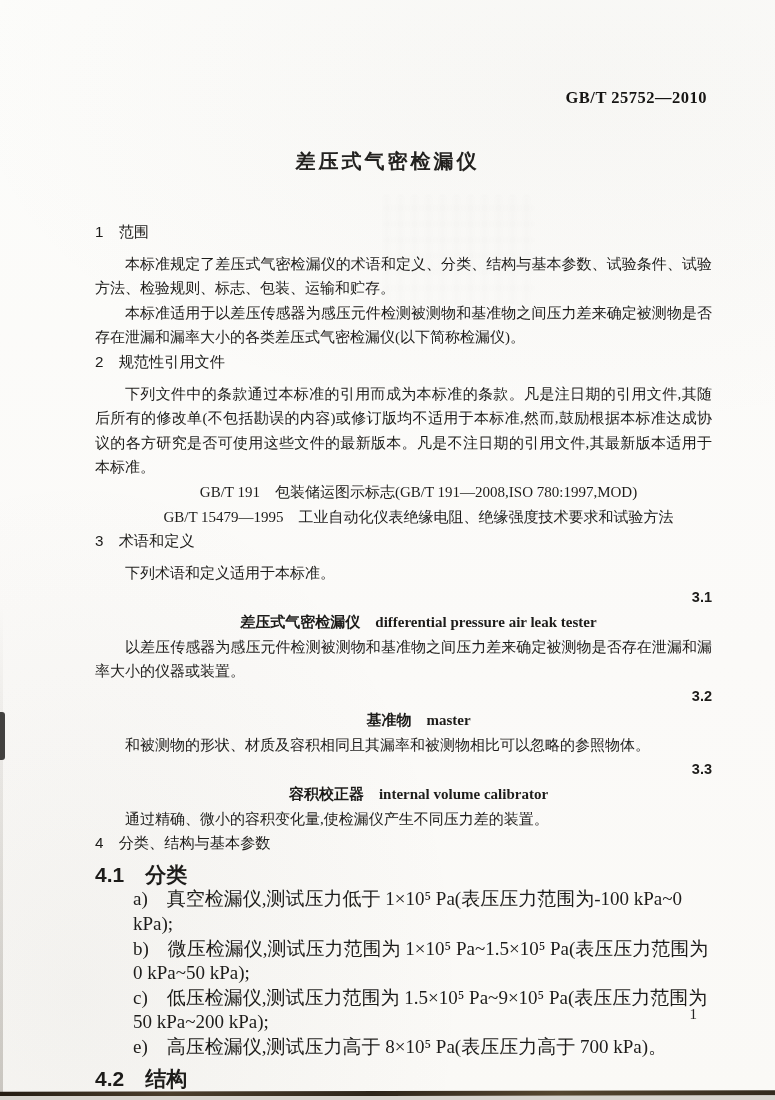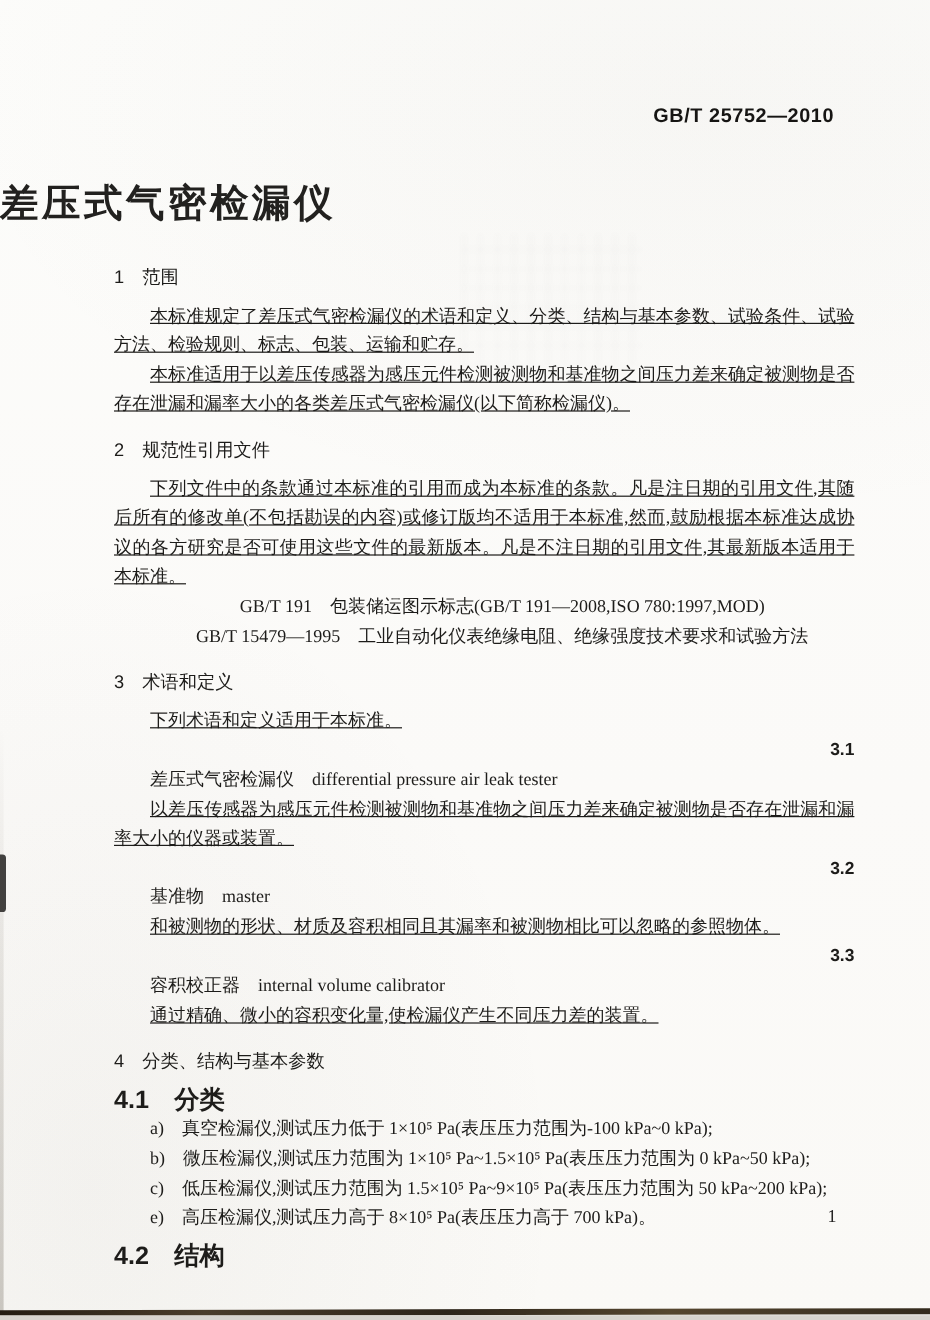--- a/index.html
+++ b/index.html
@@ -9,56 +9,56 @@
     margin:0 auto;
     background:
       radial-gradient(ellipse 900px 500px at 75% 8%, rgba(120,110,95,0.04), transparent 70%),
       radial-gradient(ellipse 600px 800px at 10% 90%, rgba(100,95,85,0.05), transparent 65%),
       linear-gradient(180deg,#fcfcfa 0%,#fbfaf8 60%,#faf9f6 100%);
     overflow:hidden;
     font-family:"Liberation Serif","DejaVu Serif",serif;
     color:#1d1c1a;
   }
   .std-code{
-    position:absolute; top:88px; right:80px;
-    font-family:Liberation Sans, sans-serif;
+    position:absolute; top:88px; right:68px;
+    font-family:Liberation Serif, serif;
     font-weight:bold; font-size:16.5px; letter-spacing:0.5px; color:#161513;
   }
   .doc-title{
     position:absolute; top:148px; left:0; width:100%;
-    text-align:left;
+    text-align:center;
     font-family:"Liberation Sans","DejaVu Sans",sans-serif;
-    font-weight:bold; font-size:32px; letter-spacing:3px; color:#22211f;
+    font-weight:bold; font-size:20px; letter-spacing:3px; color:#22211f;
   }
   .content{
     position:absolute; left:95px; top:220px; width:617px;
     font-size:15px; line-height:24.6px;
     text-align:justify;
   }
   .sec-heading{
     font-family:"Liberation Sans","DejaVu Sans",sans-serif;
     font-weight:normal; font-size:15.2px;
     margin:0 0 7px 0; text-align:left;
   }
-  .sec-heading.gap{margin-top:14px;}
+  .sec-heading.gap{}
   .sub-heading{
     font-family:"Liberation Sans","DejaVu Sans",sans-serif;
     font-weight:bold; font-size:21px;
     margin:7px 0 0 0; text-align:left;
   }
-  .para{margin:0; text-indent:2em;text-decoration:underline;}
+  .para{margin:0; text-indent:2em;}
   .ref-line{margin:0; padding-left:2em; text-align:center;}
   .clause-num{
     font-family:"Liberation Sans","DejaVu Sans",sans-serif;
     font-weight:600; font-size:14.5px; text-align:right; margin:0;
   }
   .term-line{
-    font-weight:normal; padding-left:2em; margin:0; text-align:left;
+    font-weight:bold; padding-left:2em; margin:0; text-align:center;
   }
-  .list-item{margin:0; padding-left:2em; text-align:left; font-size:15px;}
+  .list-item{margin:0; padding-left:2em; text-align:left; font-size:19px;}
   .page-number{
     position:absolute; top:1006px; right:78px;
     font-size:15px; color:#242322;
   }
   
   .edge-bottom-dark{
     position:absolute; left:0; top:1091px; width:100%; height:5px;
     background:linear-gradient(90deg,#241c12 0%,#4a3d2b 22%,#2d251a 48%,#55462f 72%,#332a1d 100%);
     transform:rotate(-0.12deg);
   }

